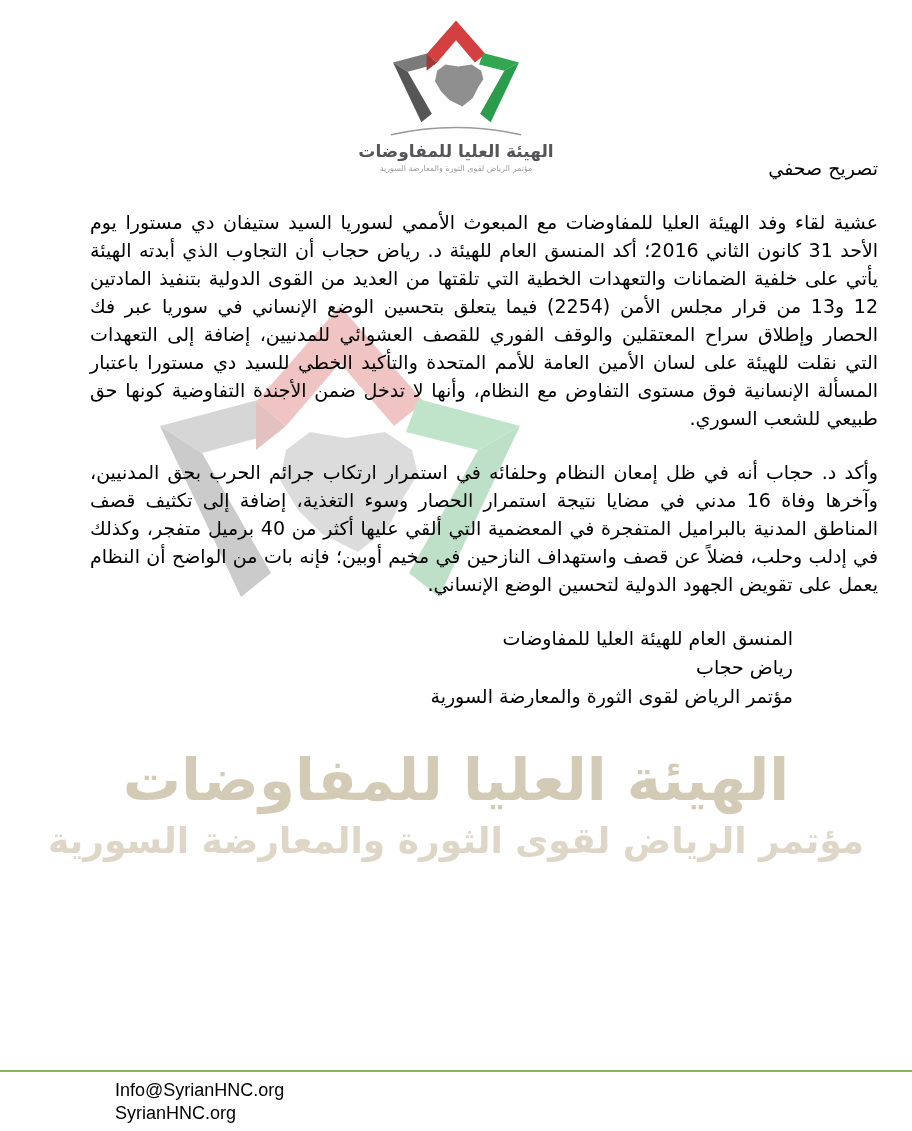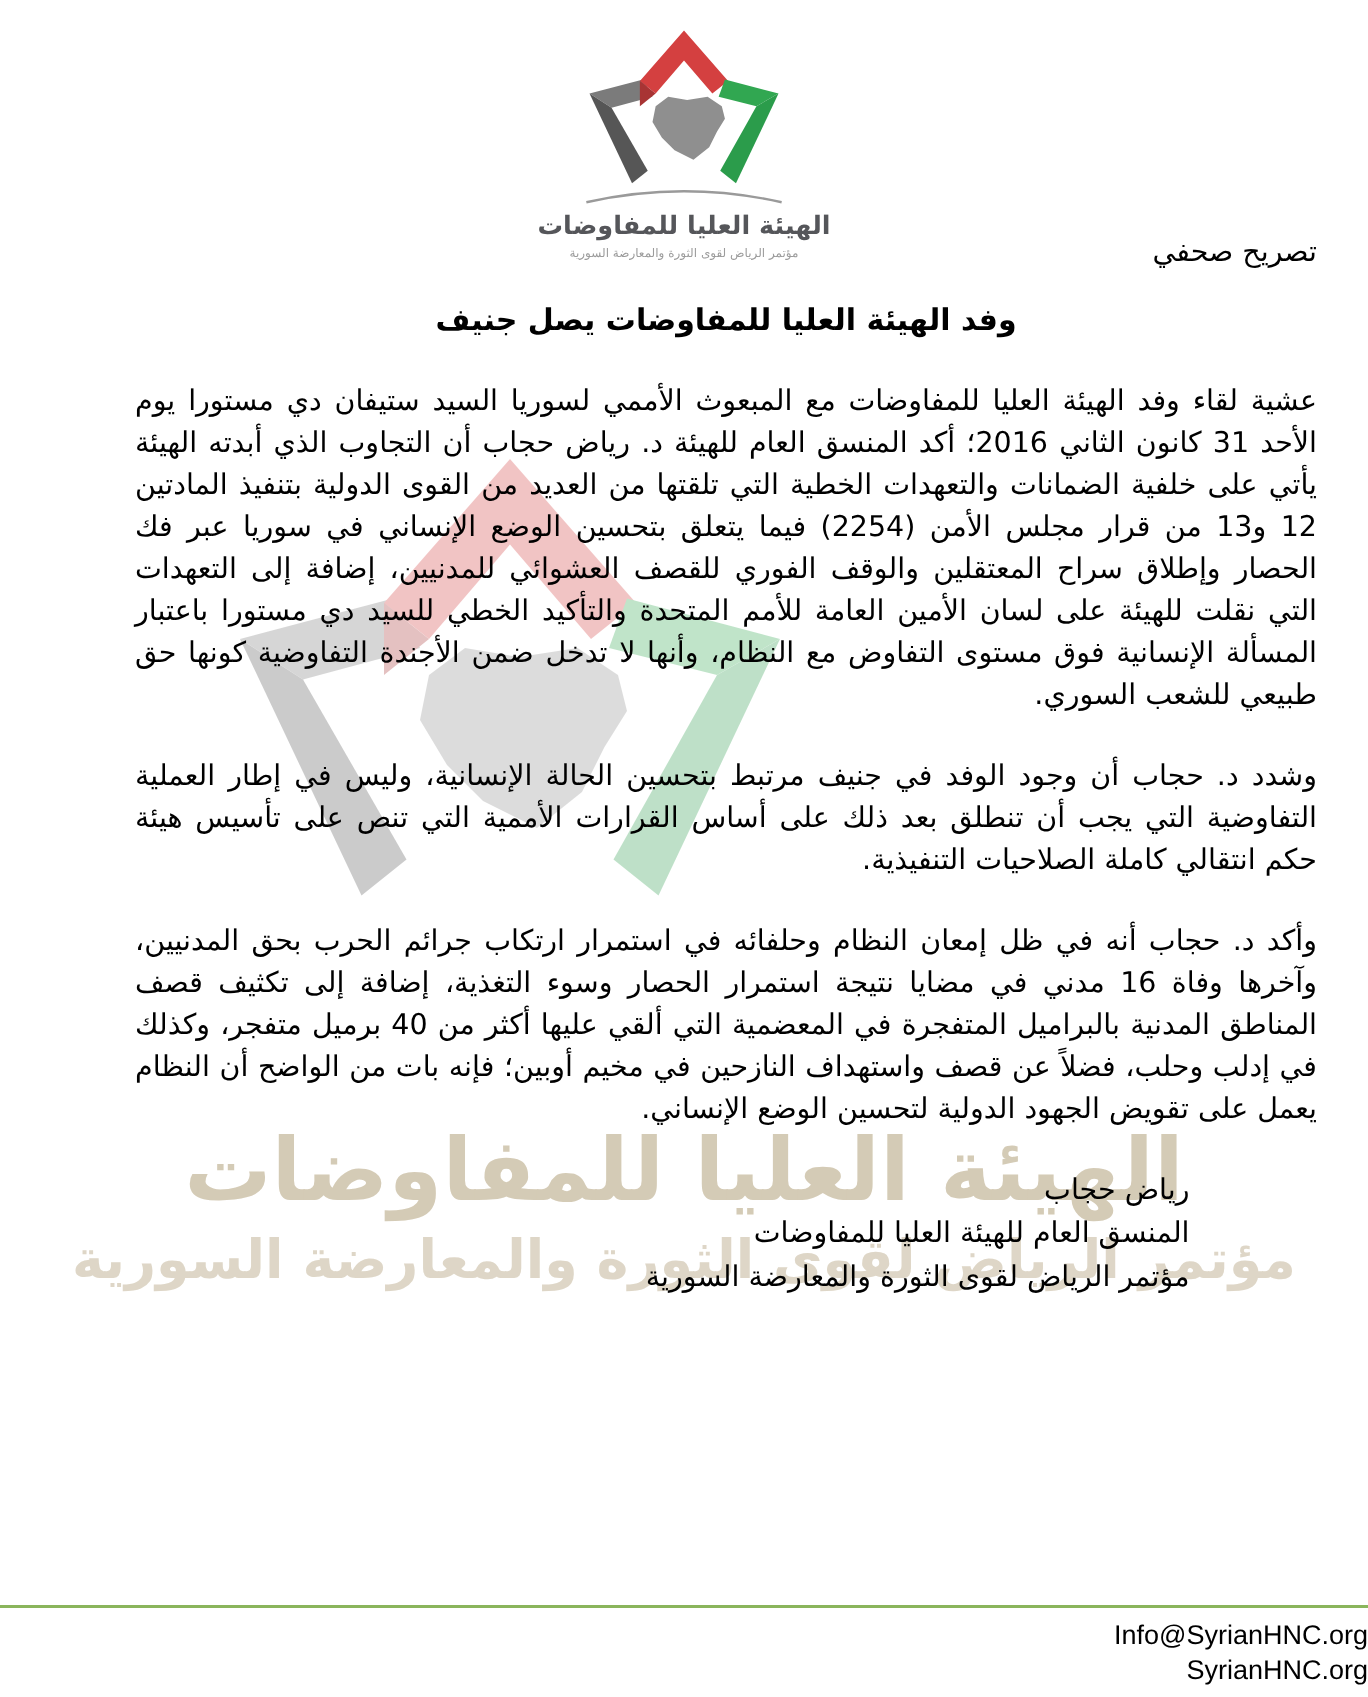--- a/index.html
+++ b/index.html
@@ -36,21 +36,21 @@
     font-size:19px; line-height:28px;margin-left:28px;
   }
   .kicker { text-align:right; }
   .title  { font-size:20px; font-weight:bold; text-align:center; margin:17px 0 0; }
   .para   { text-align:justify; margin:26px 0 0; }
   .signature { margin:26px 85px 0 0; text-align:right; line-height:29px; }
 
   .footer { position:absolute; left:0; right:0; top:1070px; z-index:2; }
   .footer-rule { height:2px; background:#8ab55c; }
   .footer-text { margin:7px 0 0 115px; font-family:"Liberation Sans", sans-serif;
-                 font-size:18px; line-height:23px; direction:ltr;text-align:right; }
+                 font-size:18px; line-height:23px; direction:ltr; }
 </style>
 </head>
 <body>
 
 <div class="page">
 
   <div class="watermark">
     <svg class="wm-star" viewBox="0 0 160 122" xmlns="http://www.w3.org/2000/svg">
       <polygon points="54,39 20,48 34,57 60,50" fill="#7b7b7b"></polygon>
       <polygon points="20,48 47,105 57,97 34,57" fill="#565656"></polygon>
@@ -76,29 +76,27 @@
         <polygon points="140,48 113,105 103,97 126,56" fill="#2b9c4b"></polygon>
         <polygon points="62,56 70,50 82,52 95,50 104,56 106,64 101,72 96,82 86,90 74,84 66,76 60,66" fill="#8f8f8f"></polygon>
         <path d="M18,117 Q80,103 142,117" stroke="#9a9a9a" stroke-width="1.5" fill="none"></path>
       </svg>
       <div class="logo-name" dir="rtl">الهيئة العليا للمفاوضات</div>
       <div class="logo-sub" dir="rtl">مؤتمر الرياض لقوى الثورة والمعارضة السورية</div>
     </header>
 
     <main class="doc" dir="rtl">
       <div class="kicker">تصريح صحفي</div>
-      <h1 class="title">وفد الهيئة العليا للمفاوضات يصل جنيف</h1>
 
       <p class="para">عشية لقاء وفد الهيئة العليا للمفاوضات مع المبعوث الأممي لسوريا السيد ستيفان دي مستورا يوم الأحد 31 كانون الثاني 2016؛ أكد المنسق العام للهيئة د. رياض حجاب أن التجاوب الذي أبدته الهيئة يأتي على خلفية الضمانات والتعهدات الخطية التي تلقتها من العديد من القوى الدولية بتنفيذ المادتين 12 و13 من قرار مجلس الأمن (2254) فيما يتعلق بتحسين الوضع الإنساني في سوريا عبر فك الحصار وإطلاق سراح المعتقلين والوقف الفوري للقصف العشوائي للمدنيين، إضافة إلى التعهدات التي نقلت للهيئة على لسان الأمين العامة للأمم المتحدة والتأكيد الخطي للسيد دي مستورا باعتبار المسألة الإنسانية فوق مستوى التفاوض مع النظام، وأنها لا تدخل ضمن الأجندة التفاوضية كونها حق طبيعي للشعب السوري.</p>
-      <p class="para">وشدد د. حجاب أن وجود الوفد في جنيف مرتبط بتحسين الحالة الإنسانية، وليس في إطار العملية التفاوضية التي يجب أن تنطلق بعد ذلك على أساس القرارات الأممية التي تنص على تأسيس هيئة حكم انتقالي كاملة الصلاحيات التنفيذية.</p>
       <p class="para">وأكد د. حجاب أنه في ظل إمعان النظام وحلفائه في استمرار ارتكاب جرائم الحرب بحق المدنيين، وآخرها وفاة 16 مدني في مضايا نتيجة استمرار الحصار وسوء التغذية، إضافة إلى تكثيف قصف المناطق المدنية بالبراميل المتفجرة في المعضمية التي ألقي عليها أكثر من 40 برميل متفجر، وكذلك في إدلب وحلب، فضلاً عن قصف واستهداف النازحين في مخيم أوبين؛ فإنه بات من الواضح أن النظام يعمل على تقويض الجهود الدولية لتحسين الوضع الإنساني.</p>
 
       <div class="signature">
+        <div>المنسق العام للهيئة العليا للمفاوضات</div>
         <div>رياض حجاب</div>
-        <div>المنسق العام للهيئة العليا للمفاوضات</div>
         <div>مؤتمر الرياض لقوى الثورة والمعارضة السورية</div>
       </div>
     </main>
 
     <footer class="footer">
       <div class="footer-rule"></div>
       <div class="footer-text">
         <div>Info@SyrianHNC.org</div>
         <div>SyrianHNC.org</div>
       </div>

